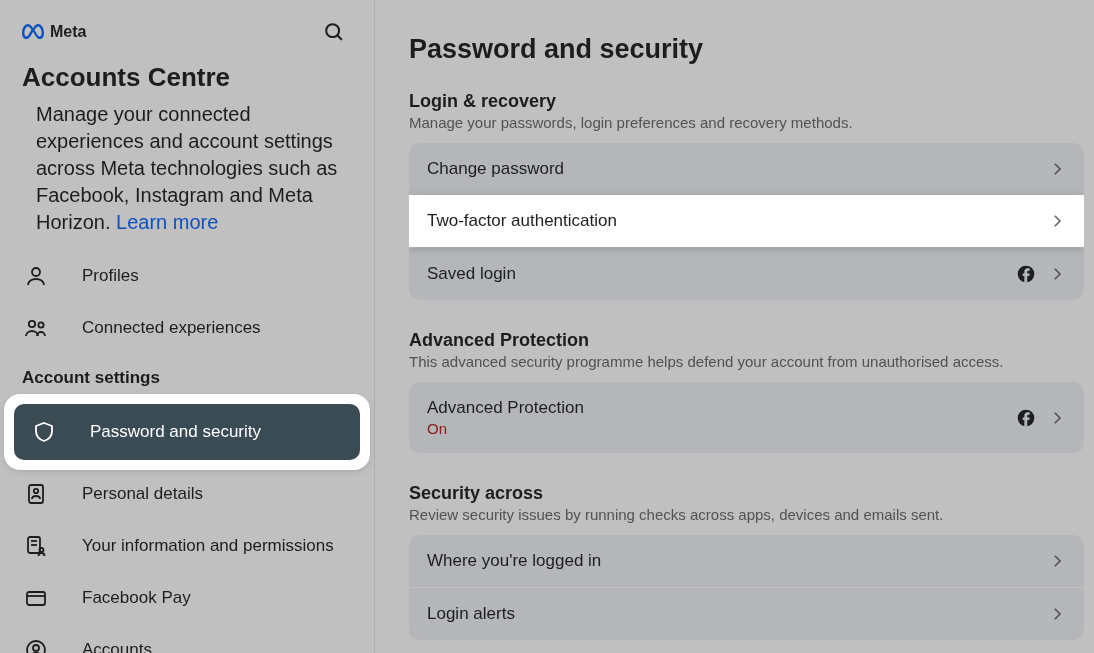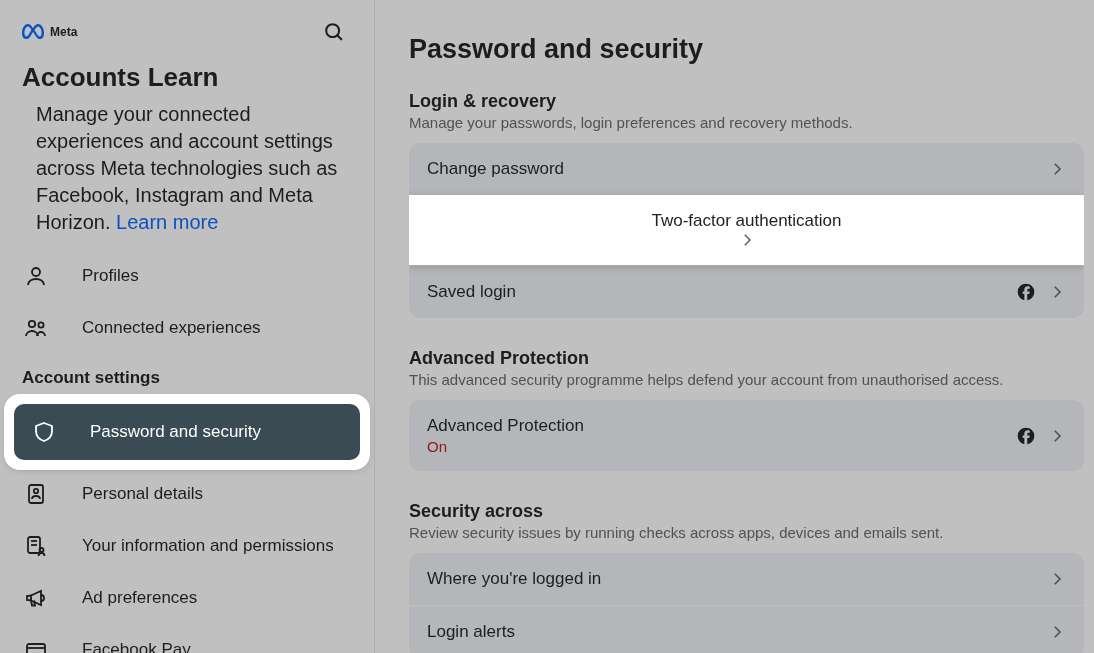--- a/index.html
+++ b/index.html
@@ -25,21 +25,21 @@
 }
 .brand {
   display: flex;
   align-items: center;
   gap: 6px;
   padding: 0 22px 6px 22px;
   justify-content: space-between;
 }
 .brand-left { display: flex; align-items: center; gap: 6px; }
 .meta-logo { width: 22px; height: 16px; color: #0866ff; }
-.brand-name { font-weight: 700; font-size: 12px; color: #1c1e21; }
+.brand-name { font-weight: 700; font-size: 16px; color: #1c1e21; }
 .search-btn { width: 36px; height: 36px; display:flex; align-items:center; justify-content:center; border-radius:50%; }
 .search-btn svg { width: 22px; height: 22px; color:#1c1e21; stroke:#1c1e21; }
 .sb-title { font-weight: 700; font-size: 26px; color:#1c1e21; padding: 6px 22px 8px 22px; }
 .sb-desc { font-size: 20px; line-height: 1.35; color:#1c1e21; padding: 0 22px 14px 36px; }
 .sb-desc a { color:#0866ff; text-decoration: none; }
 .nav-item {
   display:flex; align-items:center; gap: 32px;
   padding: 12px 22px; font-size: 17px; color:#1c1e21;
 }
 .nav-item .nav-icon { width:28px; height:28px; display:flex; align-items:center; justify-content:center; }
@@ -84,21 +84,21 @@
   border-top:none;
 }
 .adv-left { display:flex; flex-direction:column; gap:2px;}
 .adv-sub { font-size:15px; color:#b91c1c;}
 
 .dim {
   position:absolute; inset:0; background: rgba(30,30,30,0.28);
   pointer-events:none;
 }
 
-.raise { position:relative; z-index: 5; flex-direction: column; }
+.raise { position:relative; z-index: 5; }
 .raise-outline { box-shadow: 0 0 0 4px #fff, 0 2px 10px rgba(0,0,0,0.3); border-radius:12px;}
 .card-row-highlight.raise { box-shadow: 0 2px 8px rgba(0,0,0,.2);}
 </style>
 </head>
 <body>
 
 <div class="app">
   <aside class="sidebar">
     <div class="brand">
       <div class="brand-left">
@@ -109,21 +109,21 @@
         </span>
         <span class="brand-name">Meta</span>
       </div>
       <div class="search-btn">
         <svg viewBox="0 0 24 24" fill="none" stroke-width="2.2" stroke-linecap="round">
             <circle cx="10.5" cy="10.5" r="7"></circle>
             <line x1="20" y1="20" x2="15.8" y2="15.8"></line>
           </svg>
       </div>
     </div>
-    <h1 class="sb-title">Accounts Learn</h1>
+    <h1 class="sb-title">Accounts Centre</h1>
     <p class="sb-desc">
       <span>Manage your connected experiences and account settings across Meta technologies such as Facebook, Instagram and Meta Horizon. </span><a href="#">Learn more</a>
     </p>
 
     <div class="nav-item">
       <span class="nav-icon">
         <svg viewBox="0 0 24 24">
             <circle cx="12" cy="8" r="4"></circle>
             <path d="M4 21c0-4 4-6 8-6s8 2 8 6"></path>
           </svg>
@@ -173,31 +173,20 @@
             <path d="M14.5 22c0-1.6 1.3-3 3-3s3 1.4 3 3"></path>
             <line x1="7" y1="7" x2="13" y2="7"></line>
             <line x1="7" y1="11" x2="13" y2="11"></line>
           </svg>
       </span>
       <span>Your information and permissions</span>
     </div>
     <div class="nav-item">
       <span class="nav-icon">
         <svg viewBox="0 0 24 24">
-            <path d="M3 10v4l4 .5V9.5L3 10z"></path>
-            <path d="M7 9.5L17 5v14L7 14.5"></path>
-            <path d="M17 9a3 3 0 010 6"></path>
-            <path d="M7 14.5l1 5h3l-1-5"></path>
-          </svg>
-      </span>
-      <span>Ad preferences</span>
-    </div>
-    <div class="nav-item">
-      <span class="nav-icon">
-        <svg viewBox="0 0 24 24">
             <rect x="3" y="6" width="18" height="13" rx="2"></rect>
             <line x1="3" y1="10" x2="21" y2="10"></line>
           </svg>
       </span>
       <span>Facebook Pay</span>
     </div>
     <div class="nav-item">
       <span class="nav-icon">
         <svg viewBox="0 0 24 24">
             <circle cx="12" cy="12" r="9"></circle>

